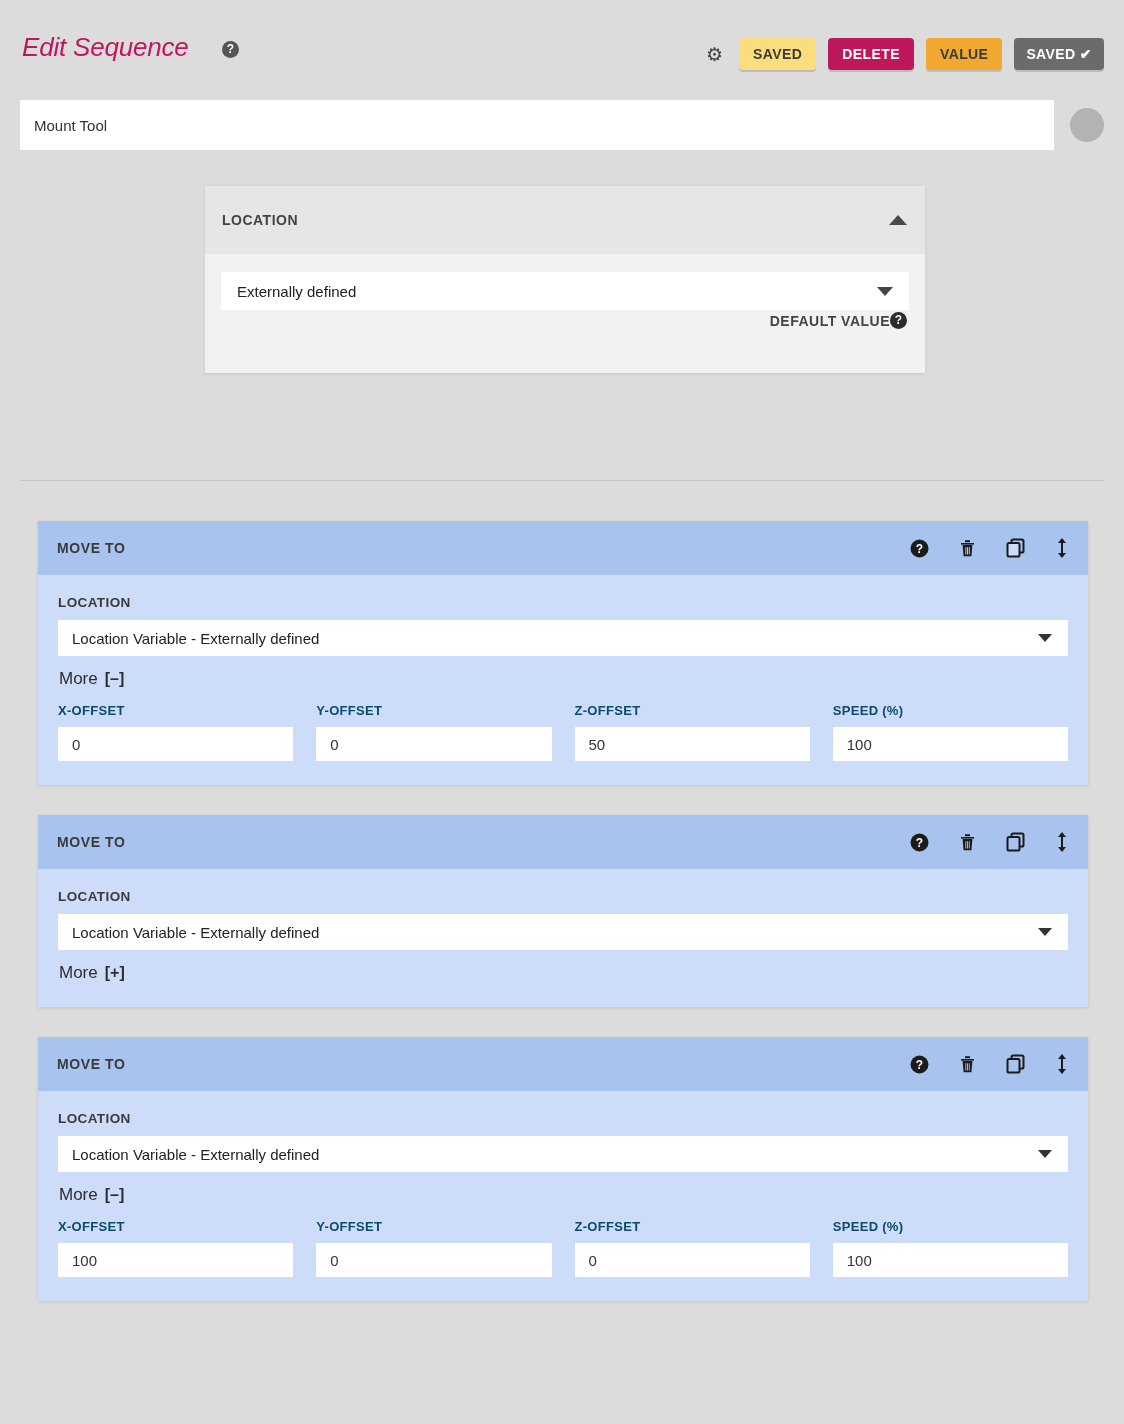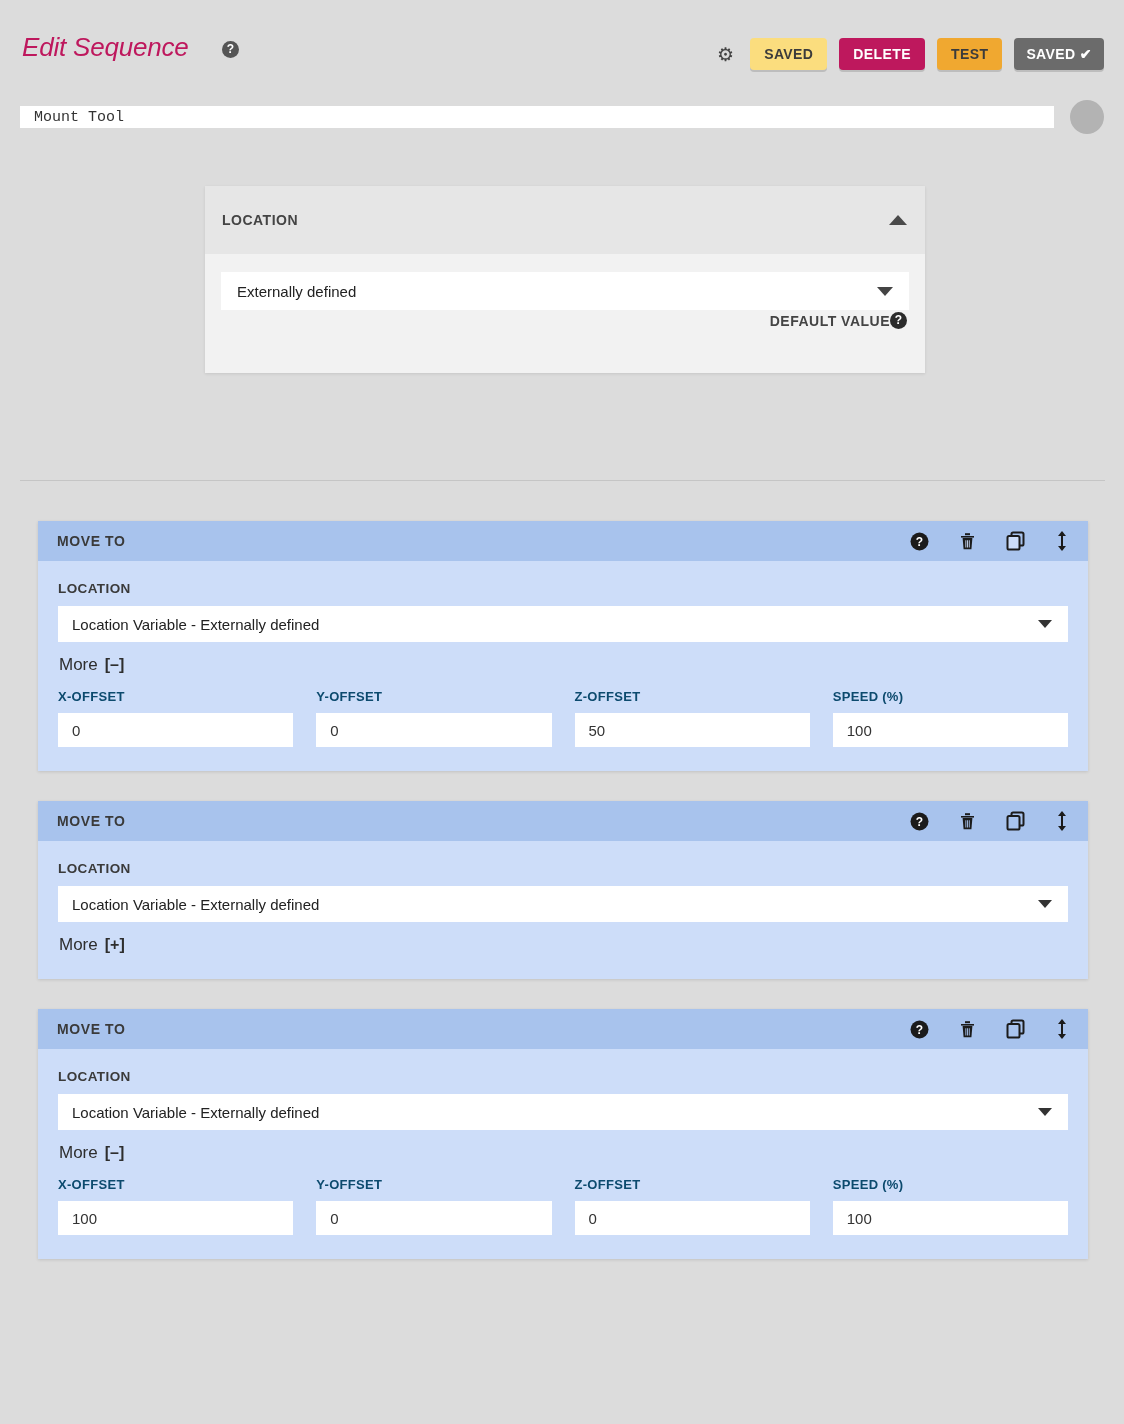--- a/index.html
+++ b/index.html
@@ -98,27 +98,27 @@
   .name-row {
     position: relative;
     padding: 0 20px;
     display: flex;
     align-items: center;
     gap: 16px;
   }
 
   .name-input {
     flex: 1;
-    height: 22px;
+    height: 50px;
     background: #fff;
     border: none;
     font-size: 15px;
     color: #333;
     padding: 0 14px;
-    font-family: Liberation Mono, monospace;
+    font-family: Liberation Sans, sans-serif;
     outline: none;
   }
 
   .color-dot {
     width: 34px;
     height: 34px;
     border-radius: 50%;
     background: #b3b3b3;
     cursor: pointer;
     flex: 0 0 34px;
@@ -214,21 +214,21 @@
     width: 1050px;
   }
 
   .step {
     margin-bottom: 30px;
     box-shadow: 0 1px 3px rgba(0,0,0,0.12);
   }
 
   .step-head {
     background: #a8c3ed;
-    height: 40px;
+    height: 54px;
     display: flex;
     align-items: center;
     justify-content: space-between;
     padding: 0 20px 0 19px;
   }
 
   .step-title {
     font-size: 14px;
     font-weight: bold;
     letter-spacing: 0.6px;
@@ -338,21 +338,21 @@
 <div class="topbar">
   <div class="page-title">Edit Sequence</div>
   <div class="title-help">
     <span class="help-icon">?</span>
   </div>
 
   <div class="toolbar">
     <span class="gear-icon">⚙</span>
     <button class="btn btn-copy">SAVED</button>
     <button class="btn btn-delete">DELETE</button>
-    <button class="btn btn-test">TEST</button>
+    <button class="btn btn-test">VALUE</button>
     <button class="btn btn-saved">SAVED ✔</button>
   </div>
 </div>
 
 <div class="name-row">
   <input class="name-input" type="text" value="Mount Tool" style="">
   <div class="color-dot"></div>
 </div>
 
 <div class="var-panel">

